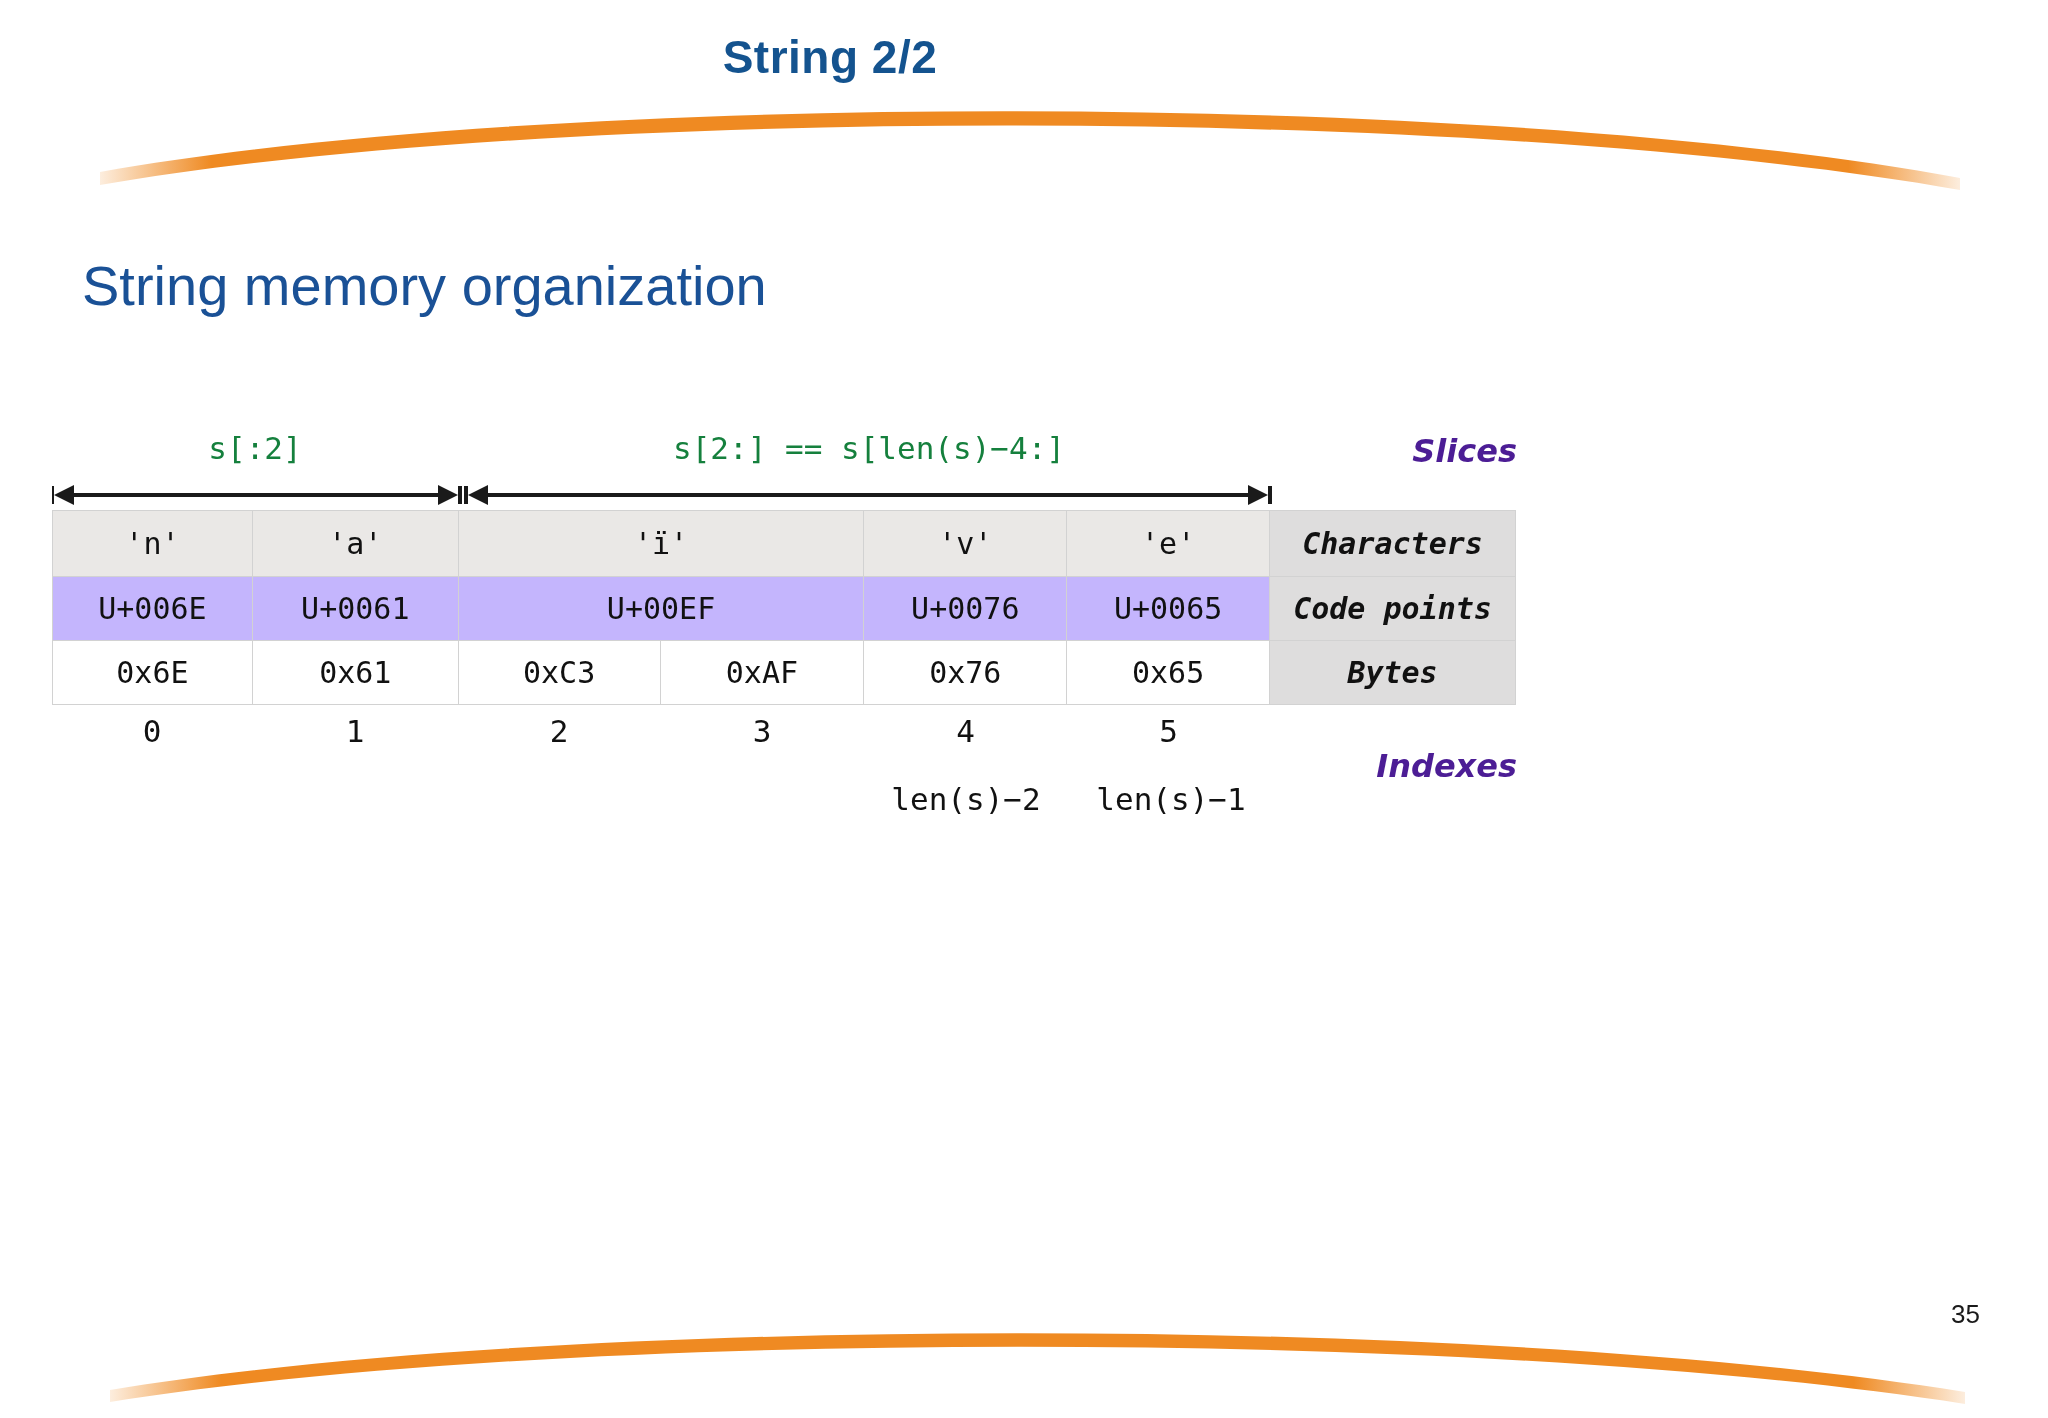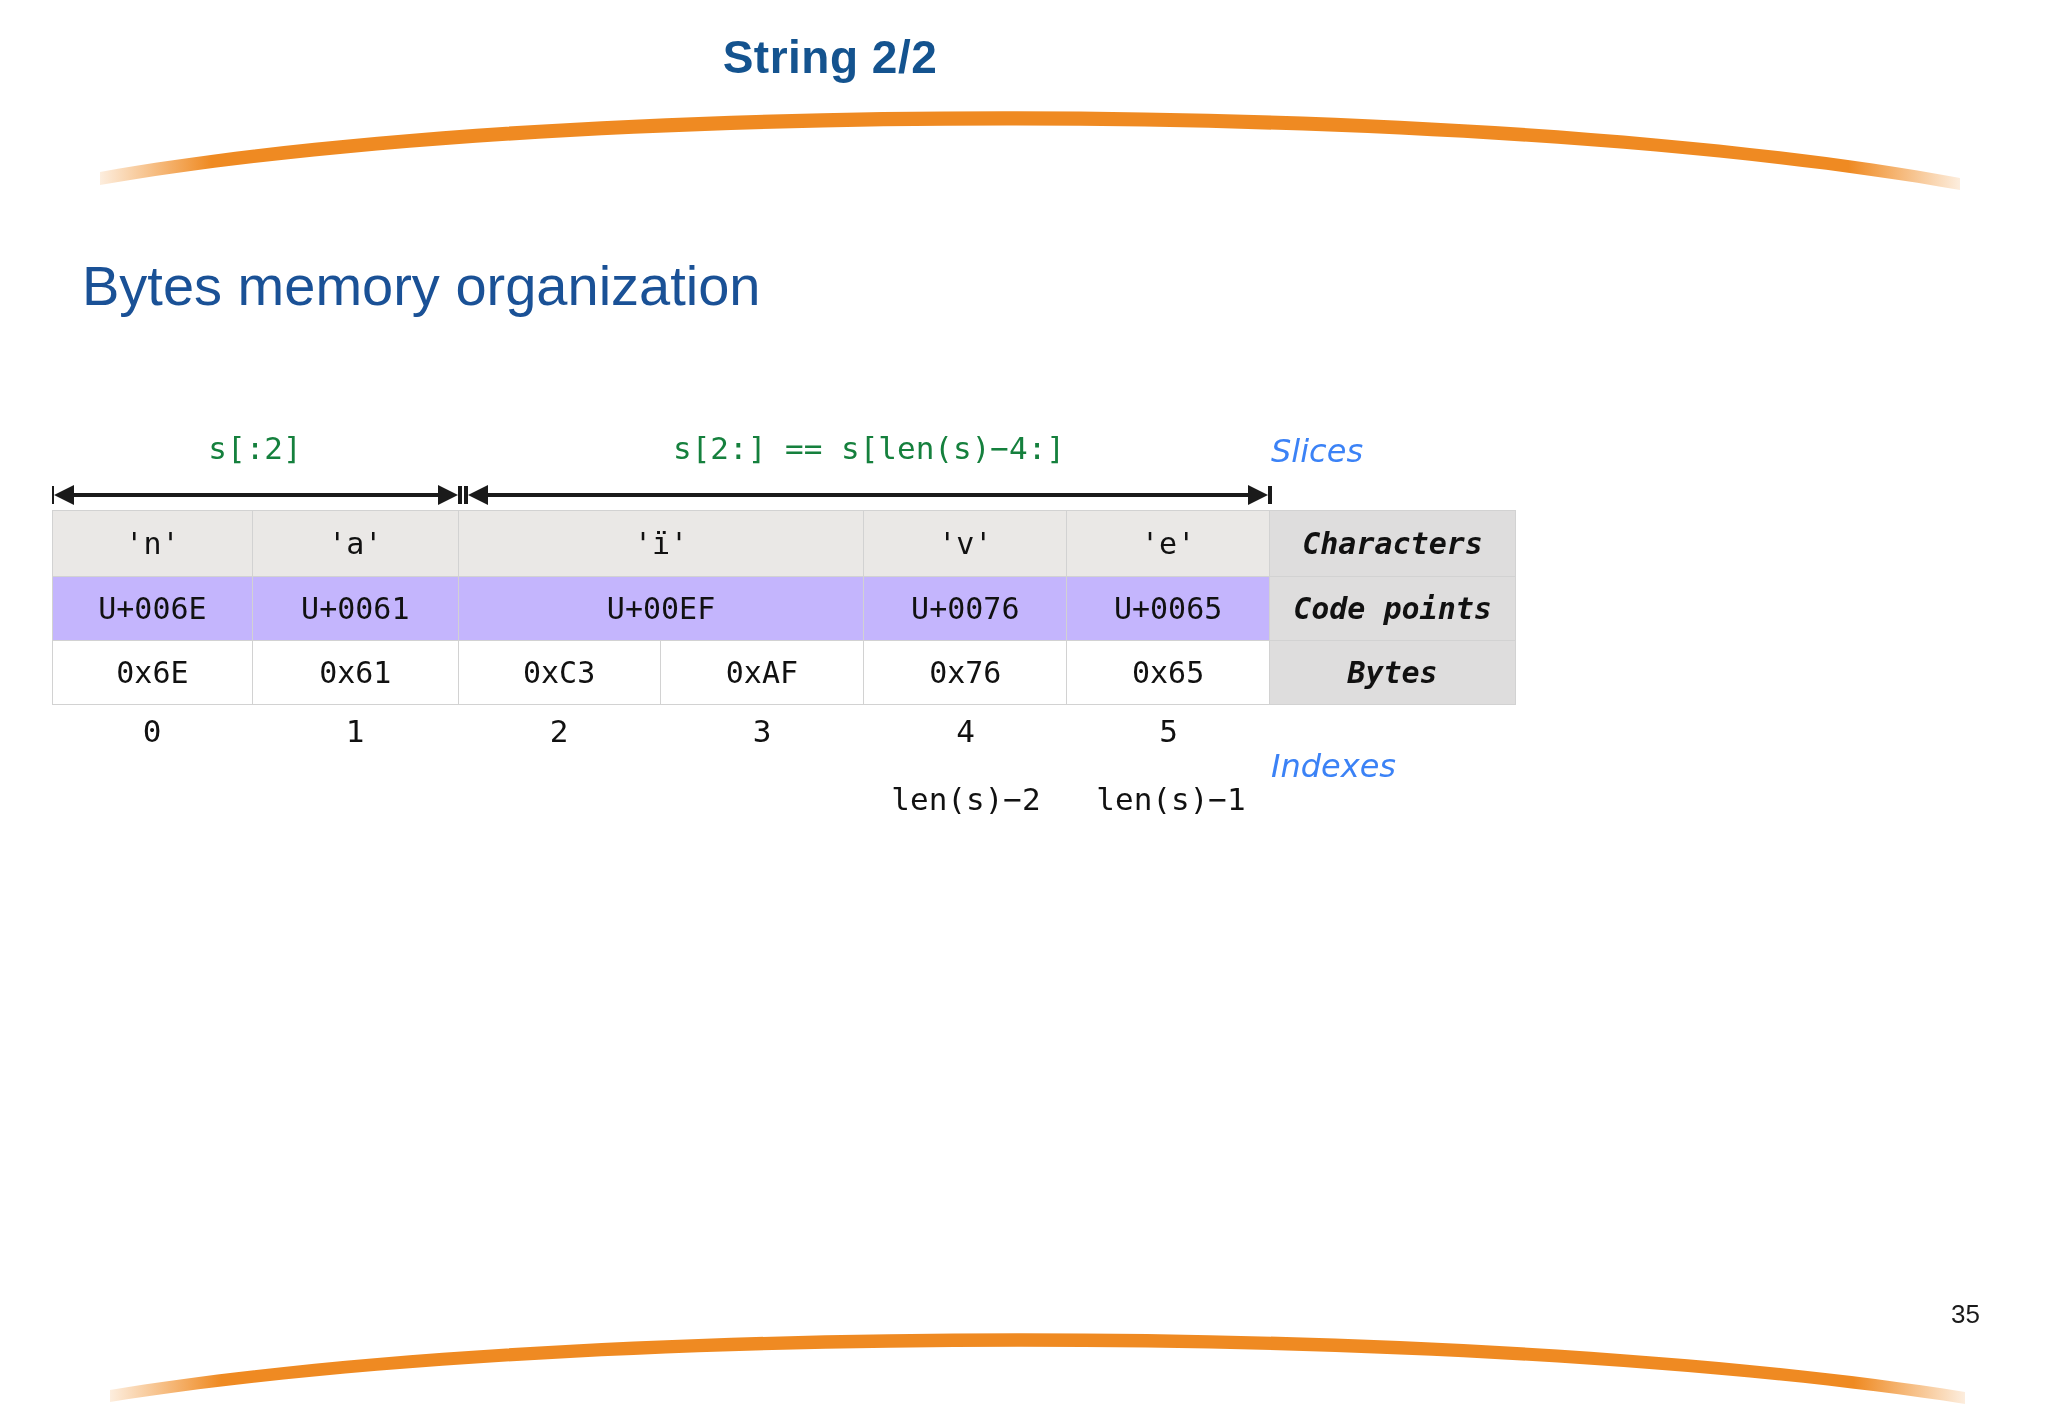--- a/index.html
+++ b/index.html
@@ -105,24 +105,24 @@
     font-size: 31px;
     color: #111111;
     white-space: nowrap;
   }
 
   
   .side-label {
     position: absolute;
     font-family: "DejaVu Sans", sans-serif;
     font-style: italic;
-    font-weight: normal;
+    font-weight: bold;
     font-size: 32px;
-    color: #3b82f6;
-    text-align: left;
+    color: #4c1d95;
+    text-align: right;
     width: 246px;
     white-space: nowrap;
   }
 
   
   #page-number {
     position: absolute;
     right: 68px; bottom: 88px;
     font-size: 26px;
     color: #1a1a1a;
@@ -152,21 +152,21 @@
         <stop offset="6%" stop-color="#ef8a22" stop-opacity="1"></stop>
         <stop offset="94%" stop-color="#ef8a22" stop-opacity="1"></stop>
         <stop offset="100%" stop-color="#ef8a22" stop-opacity="0.15"></stop>
       </linearGradient>
     </defs>
     <path d="M 110,1402 C 570,1328 1480,1328 1965,1404 L 1965,1392 C 1480,1314 570,1314 110,1390 Z" fill="url(#gradBot)"></path>
   </svg>
 
   <div id="slide-title">String 2/2</div>
 
-  <div id="section-heading">Bytes memory organization</div>
+  <div id="section-heading">String memory organization</div>
 
   <div id="diagram">
 
     <div id="slice-labels">
       <div class="slice-label mono" id="slice-left">s[:2]</div>
       <div class="slice-label mono" id="slice-right">s[2:] == s[len(s)−4:]</div>
       <div class="side-label" style="left:1219px; top:2px;">Slices</div>
     </div>
 
     <div id="arrow-row">

